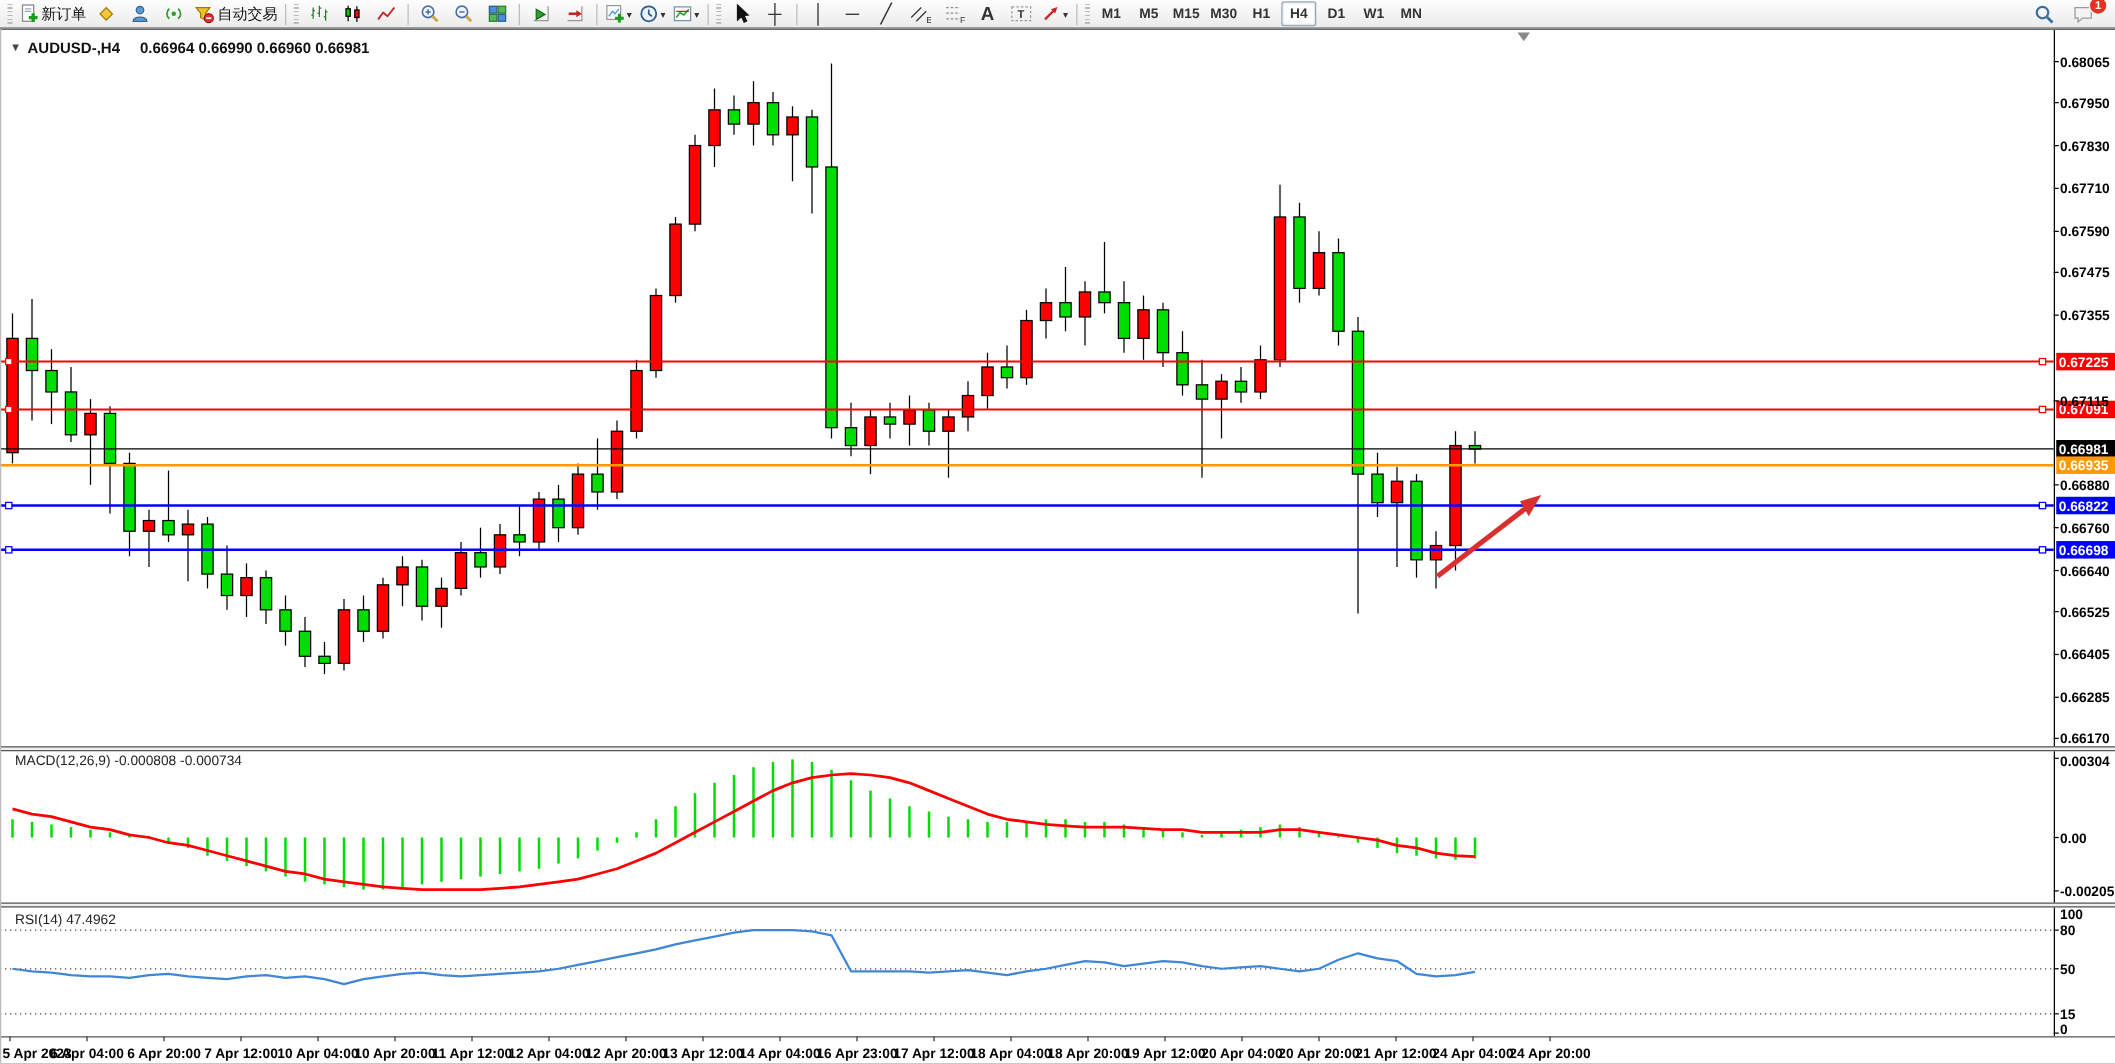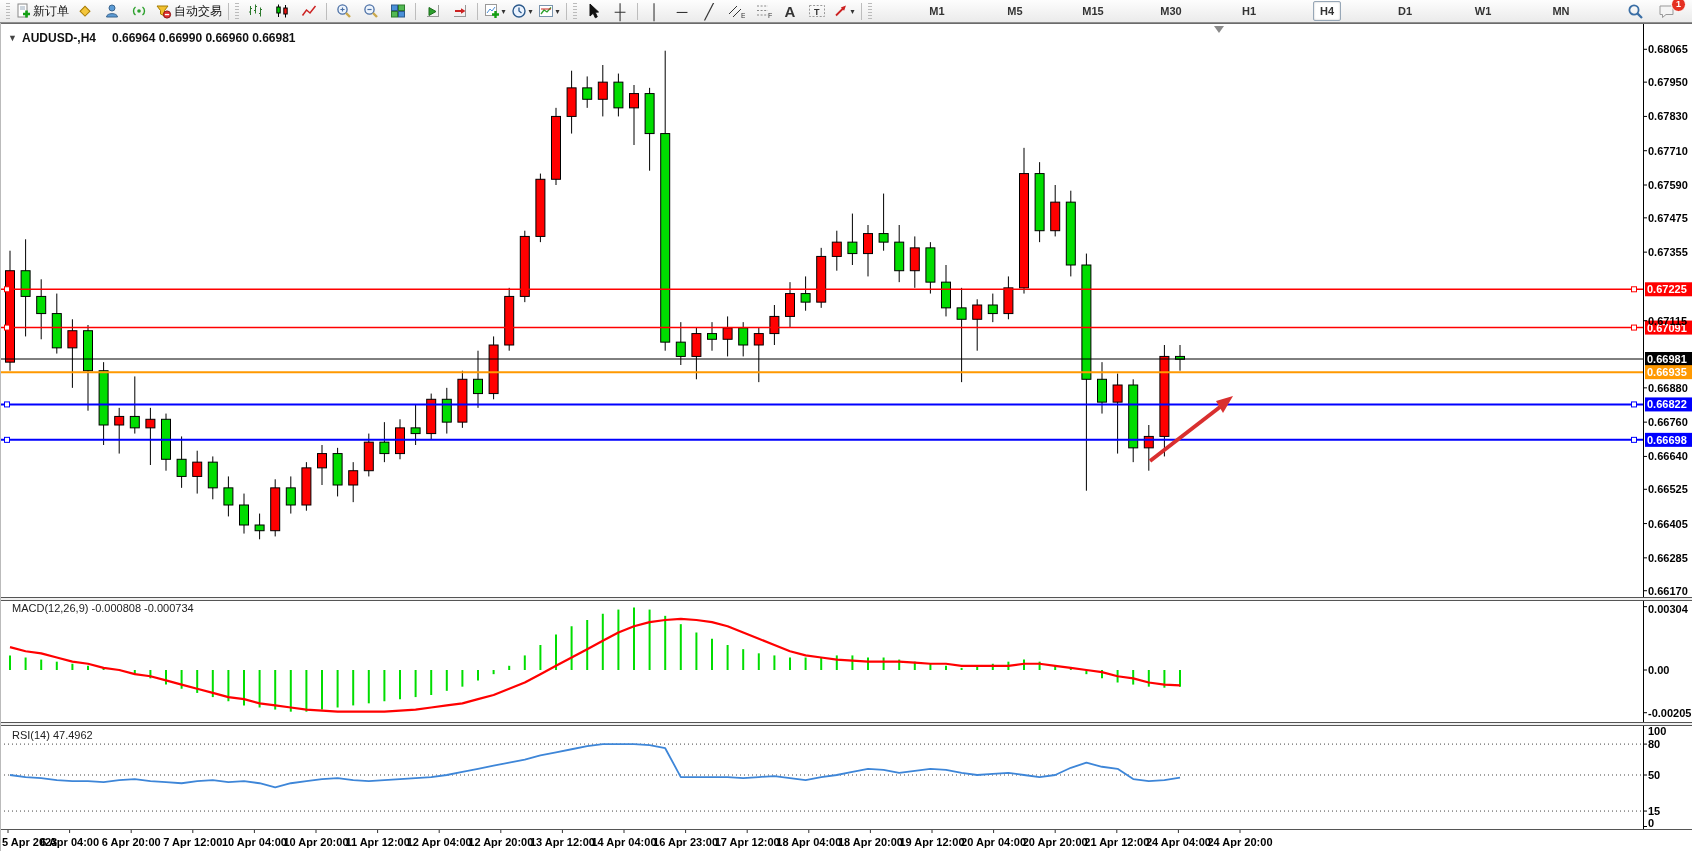--- a/index.html
+++ b/index.html
@@ -9,21 +9,21 @@
   .toolbar{position:absolute;left:0;top:0;width:1692px;height:23px;
     background:linear-gradient(#fdfdfd,#ebebeb);border-bottom:1px solid #8e8e8e;
     display:flex;align-items:center;padding:0 4px;box-sizing:border-box;gap:1px;}
   .tb{display:inline-flex;align-items:center;justify-content:center;height:21px;min-width:22px;
       padding:0 2px;cursor:default;border-radius:2px;}
   .tb-label{font-size:12px;color:#111;margin-left:2px;white-space:nowrap;}
   .sep{width:1px;height:17px;background:#bdbdbd;margin:0 3px;}
   .grip{width:4px;height:17px;margin:0 2px;background:repeating-linear-gradient(#bbb 0 1px,transparent 1px 3px);}
   .caret{font-size:8px;color:#333;margin-left:1px;}
   .tf{font-size:11px;font-weight:700;color:#333;min-width:26px;height:18px;display:inline-flex;
-      align-items:center;justify-content:center;border:1px solid transparent;border-radius:2px;margin-left:48px;}
+      align-items:center;justify-content:center;border:1px solid transparent;border-radius:2px;}
   .tf.active{background:#fff;border:1px solid #97a7b7;box-shadow:inset 0 0 2px #bbb;}
   .right-group{margin-left:auto;display:flex;align-items:center;gap:6px;padding-right:8px;}
   .badge-wrap{position:relative;}
   .badge{position:absolute;top:-4px;right:-6px;background:#e53022;color:#fff;font-size:9px;
     font-weight:700;border-radius:8px;min-width:13px;height:13px;display:flex;align-items:center;
     justify-content:center;border:1px solid #fff;}
   .glyph{font-size:13px;color:#333;line-height:1;}
   .glyph.big{font-size:15px;}
   svg text{font-family:"Liberation Sans",sans-serif;}
 </style>

